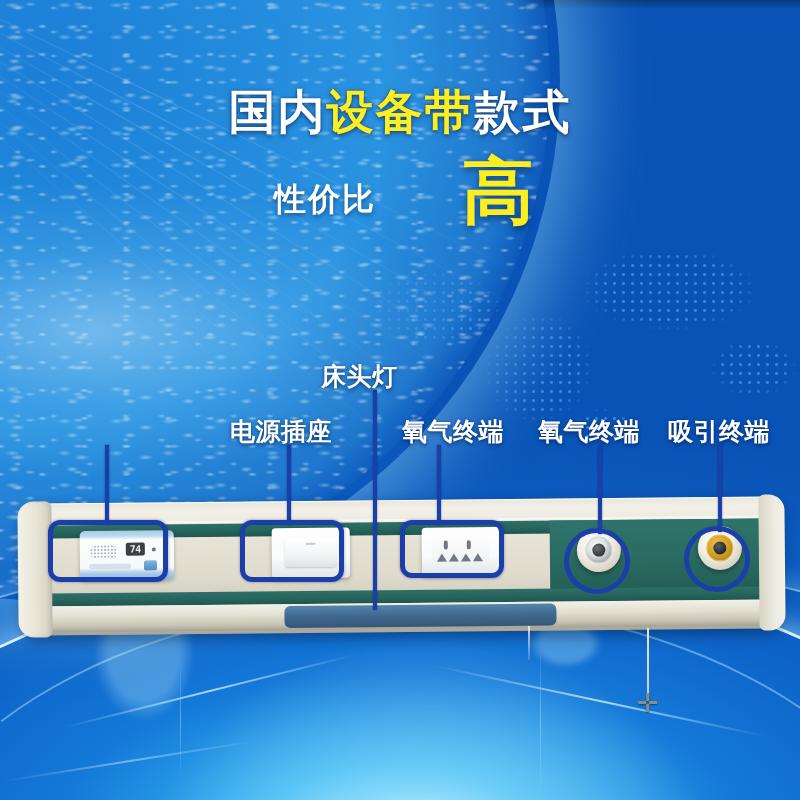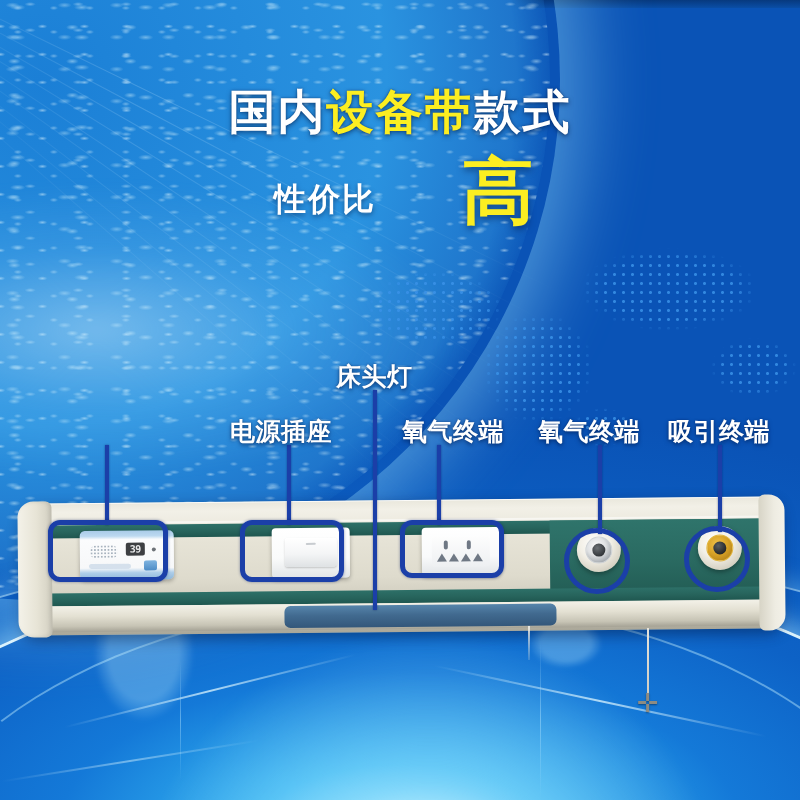--- a/index.html
+++ b/index.html
@@ -390,40 +390,40 @@
 
   <div class="lead" id="lead0" style="left: 105px; top: 445px; height: 80px;"></div>
   <div class="lead" id="lead1" style="left: 287px; top: 445px; height: 80px;"></div>
   <div class="lead" id="lead2" style="left: 373px; top: 390px; height: 220px;"></div>
   <div class="lead" id="lead3" style="left: 437px; top: 445px; height: 80px;"></div>
   <div class="lead" id="lead4" style="left: 598px; top: 445px; height: 89px;"></div>
   <div class="lead" id="lead5" style="left: 718px; top: 445px; height: 87px;"></div>
 
   <div class="labels">
     <div class="lbl" id="lbl1" style="left: 230px; top: 415px;">电源插座</div>
-    <div class="lbl" id="lbl2" style="left: 336px; top: 360px;">床头灯</div>
+    <div class="lbl" id="lbl2" style="left: 321px; top: 360px;">床头灯</div>
     <div class="lbl" id="lbl3" style="left: 402px; top: 415px;">氧气终端</div>
     <div class="lbl" id="lbl4" style="left: 538px; top: 415px;">氧气终端</div>
     <div class="lbl" id="lbl5" style="left: 668px; top: 415px;">吸引终端</div>
   </div>
 
   <div class="bar">
     <div class="bar-body"></div>
     <div class="seam"></div>
     <div class="stripe stripe-top"></div>
     <div class="teal-panel"></div>
     <div class="stripe stripe-bot"></div>
     <div class="rail"></div>
     <div class="rail-blue"></div>
     <div class="endcap-l"></div>
     <div class="endcap-r"></div>
 
     <div class="intercom">
       <div class="ic-grille"></div>
-      <div class="ic-disp">39</div>
+      <div class="ic-disp">74</div>
       <div class="ic-led"></div>
       <div class="ic-slot"></div>
       <div class="ic-btn"></div>
     </div>
 
     <div class="switch">
       <div class="switch-rock">
         <div class="switch-mark"></div>
       </div>
     </div>

